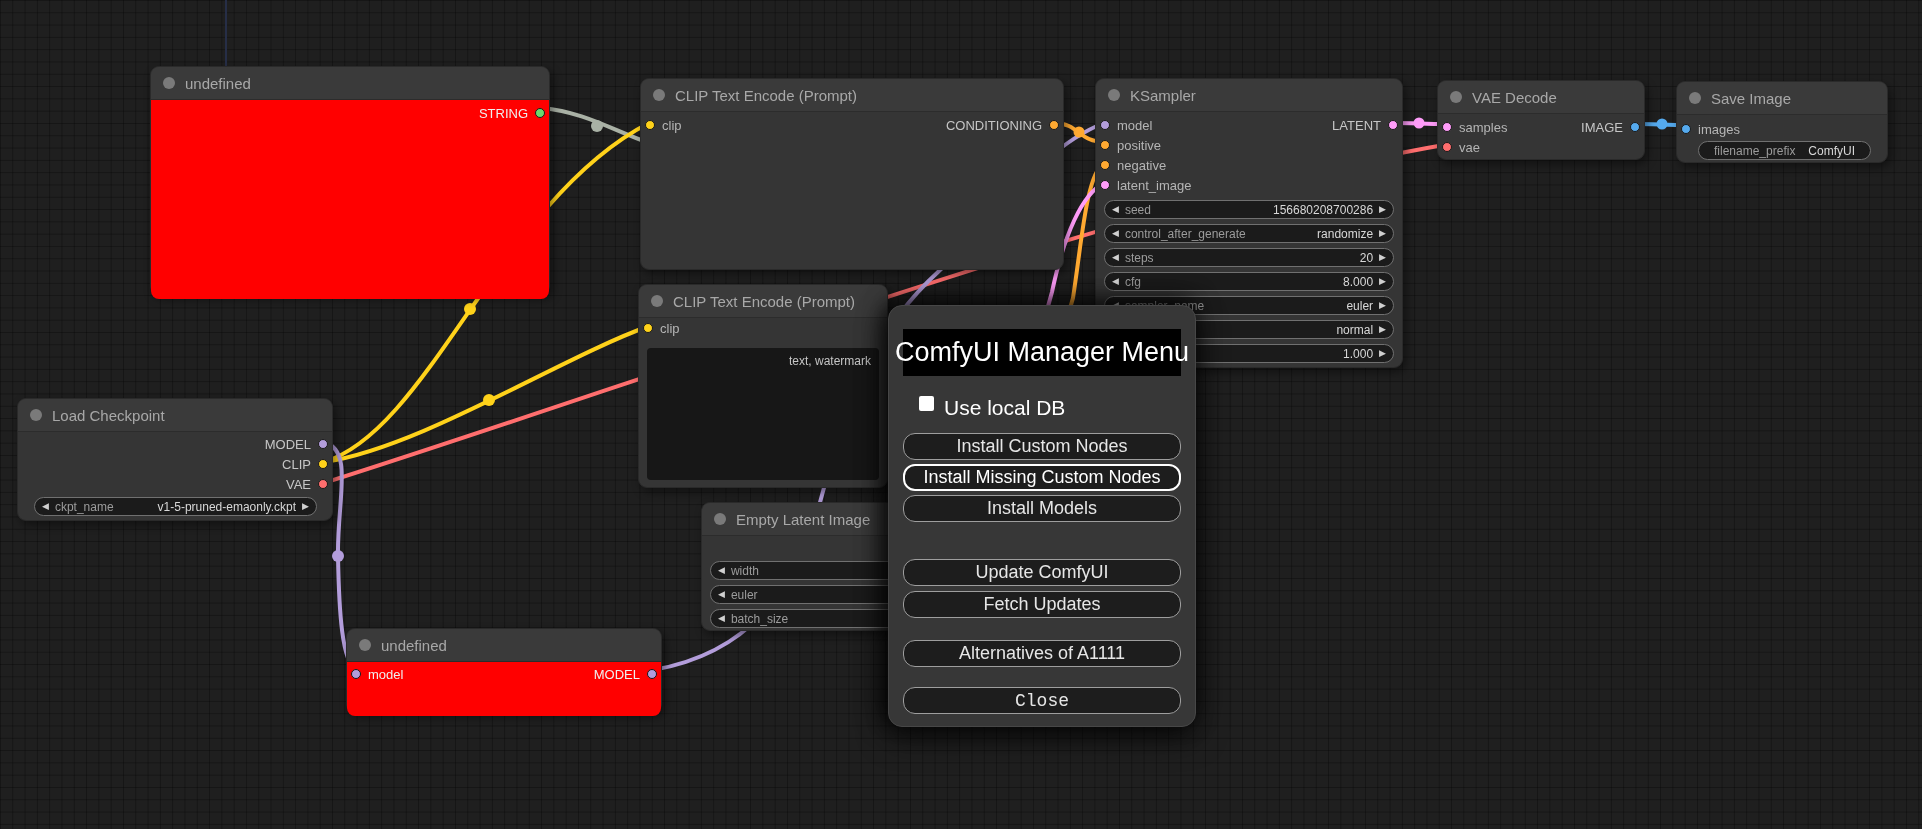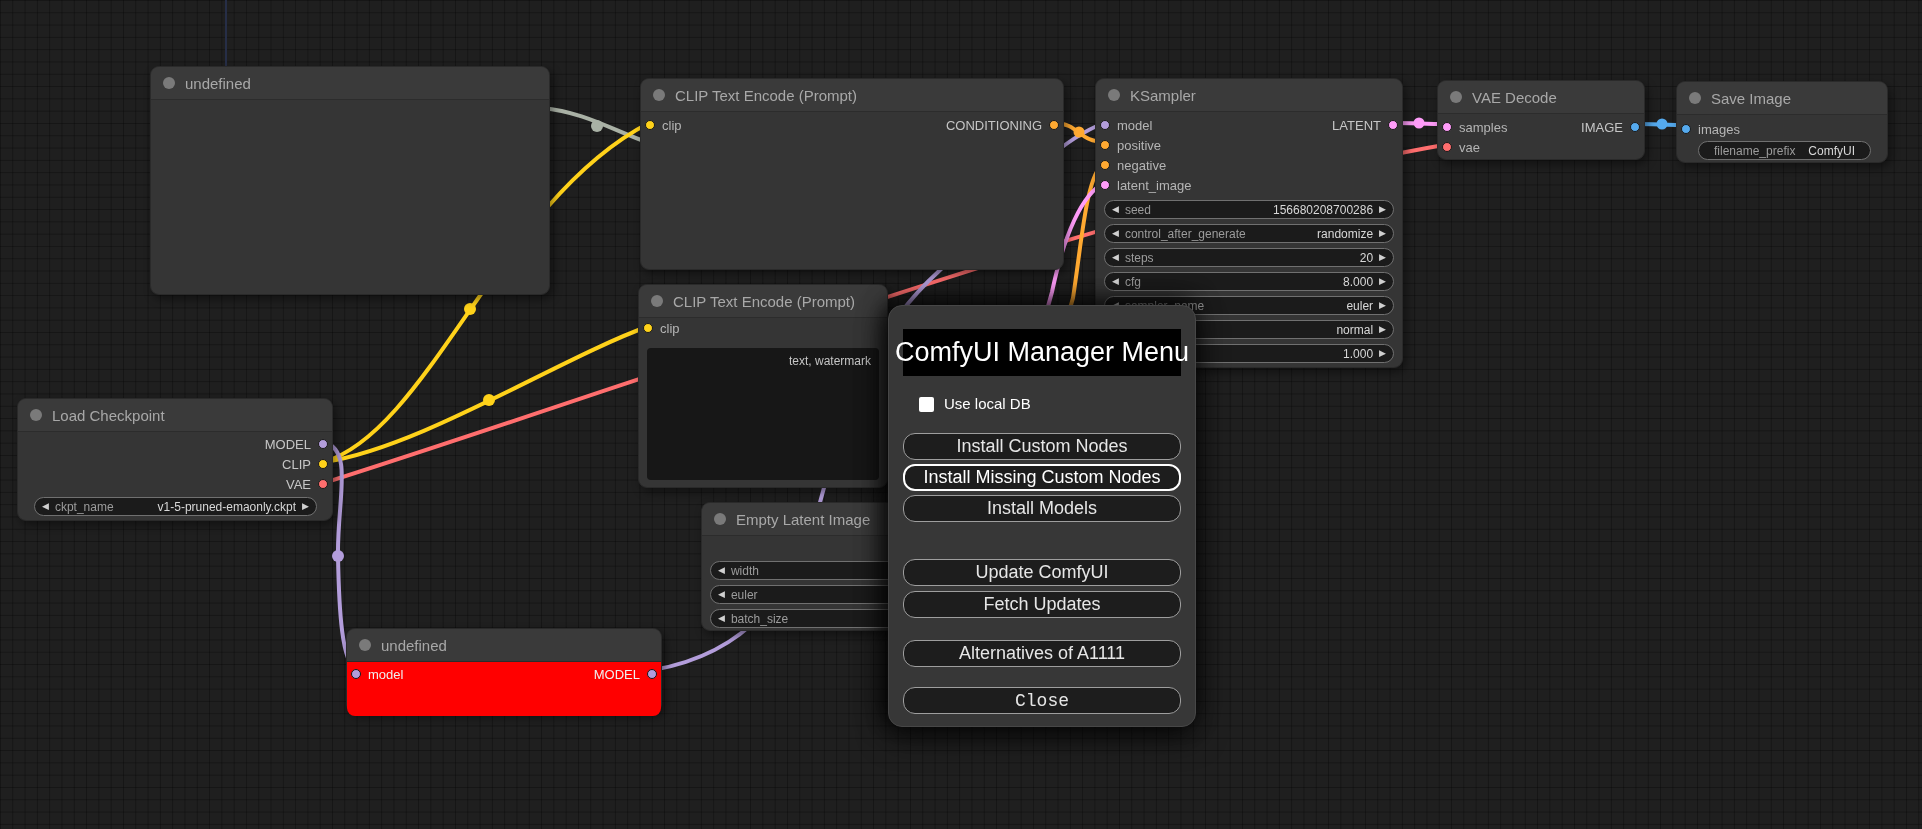--- a/index.html
+++ b/index.html
@@ -41,22 +41,22 @@
 
   .ta{background:#171717;border-radius:4px;margin:10px 8px 8px;height:132px;
       color:#c6c6c6;font-size:12px;padding:6px 8px;box-sizing:border-box;text-align:right;}
 
   .menu{position:absolute;left:888px;top:305px;width:308px;height:422px;z-index:10;
         background:#373737;border:1px solid #474747;border-radius:14px;box-sizing:border-box;
         box-shadow:0 -8px 22px rgba(0,0,0,.5), 0 10px 30px rgba(0,0,0,.65), -8px 0 22px rgba(0,0,0,.5);
         display:flex;flex-direction:column;align-items:center;padding:0 30px;}
   .mtitle{margin-top:23px;width:278px;height:47px;background:#000;color:#fff;font-size:27px;
           display:flex;align-items:center;justify-content:center;white-space:nowrap;}
-  .mcheck{margin-top:20px;height:16px;align-self:flex-start;display:flex;align-items:flex-end;gap:10px;
-          color:#fff;font-size:15px;}
+  .mcheck{margin-top:20px;height:16px;align-self:flex-start;display:flex;align-items:flex-start;gap:10px;
+          color:#fff;font-size:21px;}
   .cbox{width:15px;height:15px;background:#fff;border-radius:2px;flex:none;}
   .mbtn{width:278px;height:27px;background:#1d1d1d;border:1px solid #9e9e9e;border-radius:12px;
         color:#e6e6e6;font-size:18px;display:flex;align-items:center;justify-content:center;
         box-sizing:border-box;flex:none;font-family:"Liberation Sans",sans-serif;cursor:pointer;white-space:nowrap;}
   .mbtn.hl{border:2px solid #fff;color:#fff;font-size:18px;}
   .mt21{margin-top:21px;} .mt4{margin-top:4px;} .mt25{margin-top:37px;}
   .mt5{margin-top:5px;} .mt22{margin-top:22px;} .mt20{margin-top:20px;font-family:Liberation Mono, monospace;}
 </style>
 </head>
 <body>
@@ -83,20 +83,27 @@
     <circle cx="1419" cy="123" r="5.5" fill="#ff9cf9"></circle>
     <path d="M1637 124 C 1652 124, 1669 125, 1687 125" stroke="#55aaee"></path>
     <circle cx="1662" cy="124" r="5.5" fill="#55aaee"></circle>
   </svg>
 
   <div class="node" style="left:150px;top:66px;width:400px;height:229px;">
     <div class="ntitle">
       <span class="tdot"></span>
       <span>undefined</span>
     </div>
+    <div class="nbody red" style="height: 196px; background: rgb(255, 0, 0);">
+      <div class="row">
+        <span class="sp"></span>
+        <span class="olabel on-red">STRING</span>
+        <span class="pdot out" style="background: rgb(108, 217, 108);"></span>
+      </div>
+    </div>
   </div>
 
   <div class="node" style="left:640px;top:78px;width:424px;height:192px;">
     <div class="ntitle">
       <span class="tdot"></span>
       <span>CLIP Text Encode (Prompt)</span>
     </div>
     <div class="nbody">
       <div class="row">
         <span class="pdot in" style="background: rgb(255, 210, 26);"></span>

